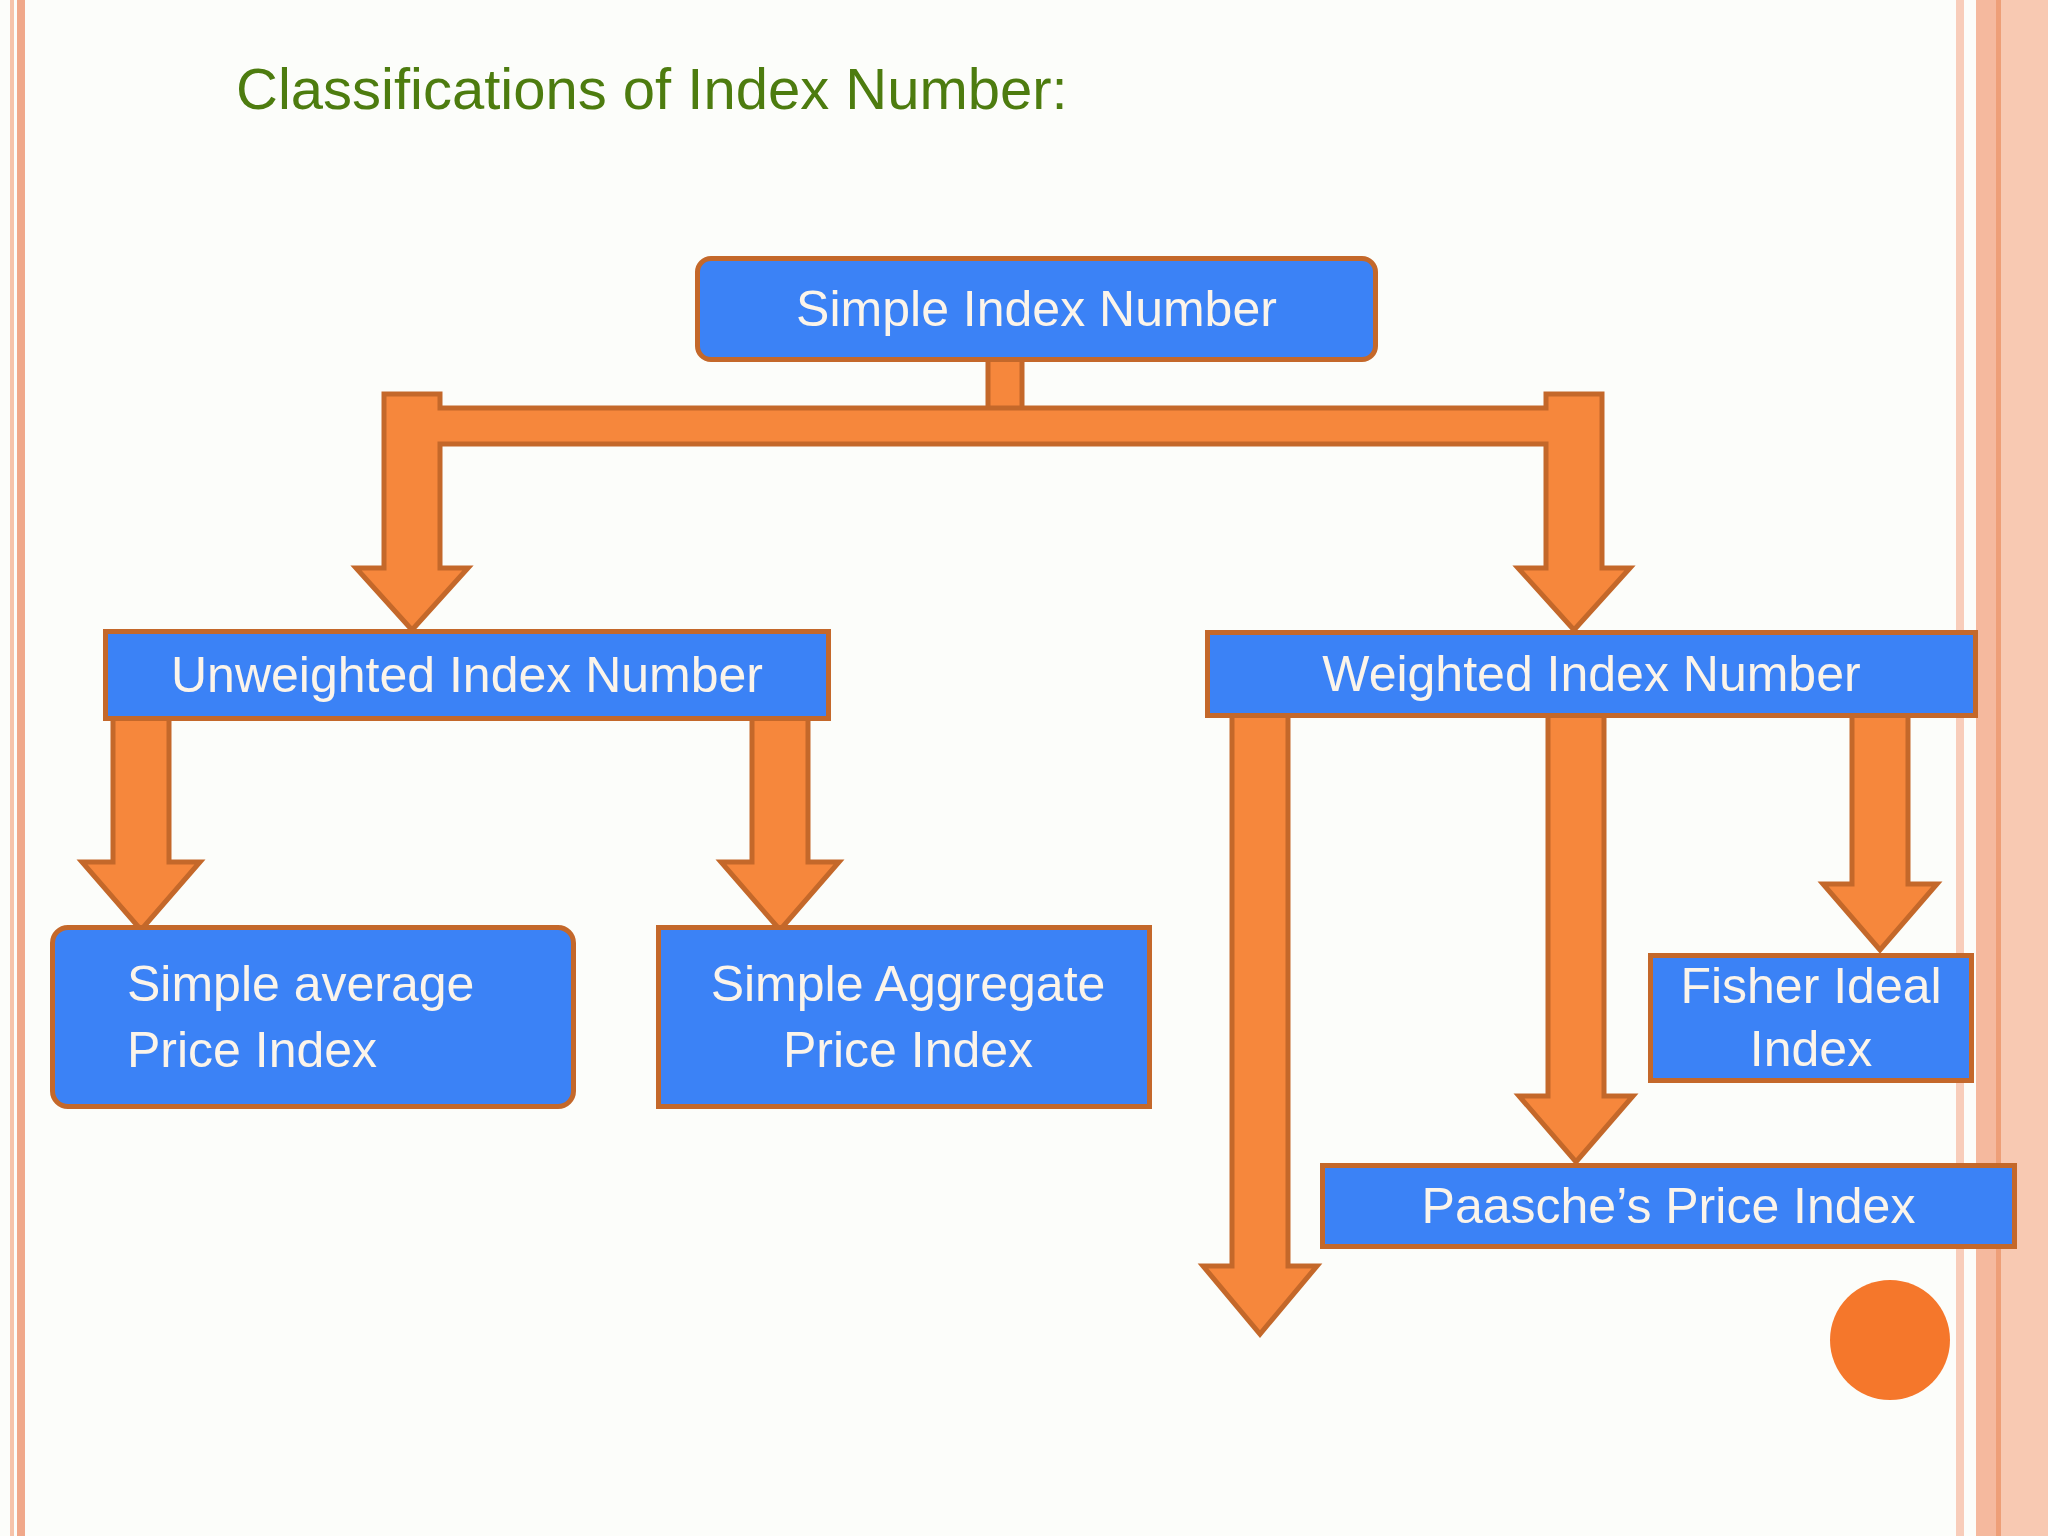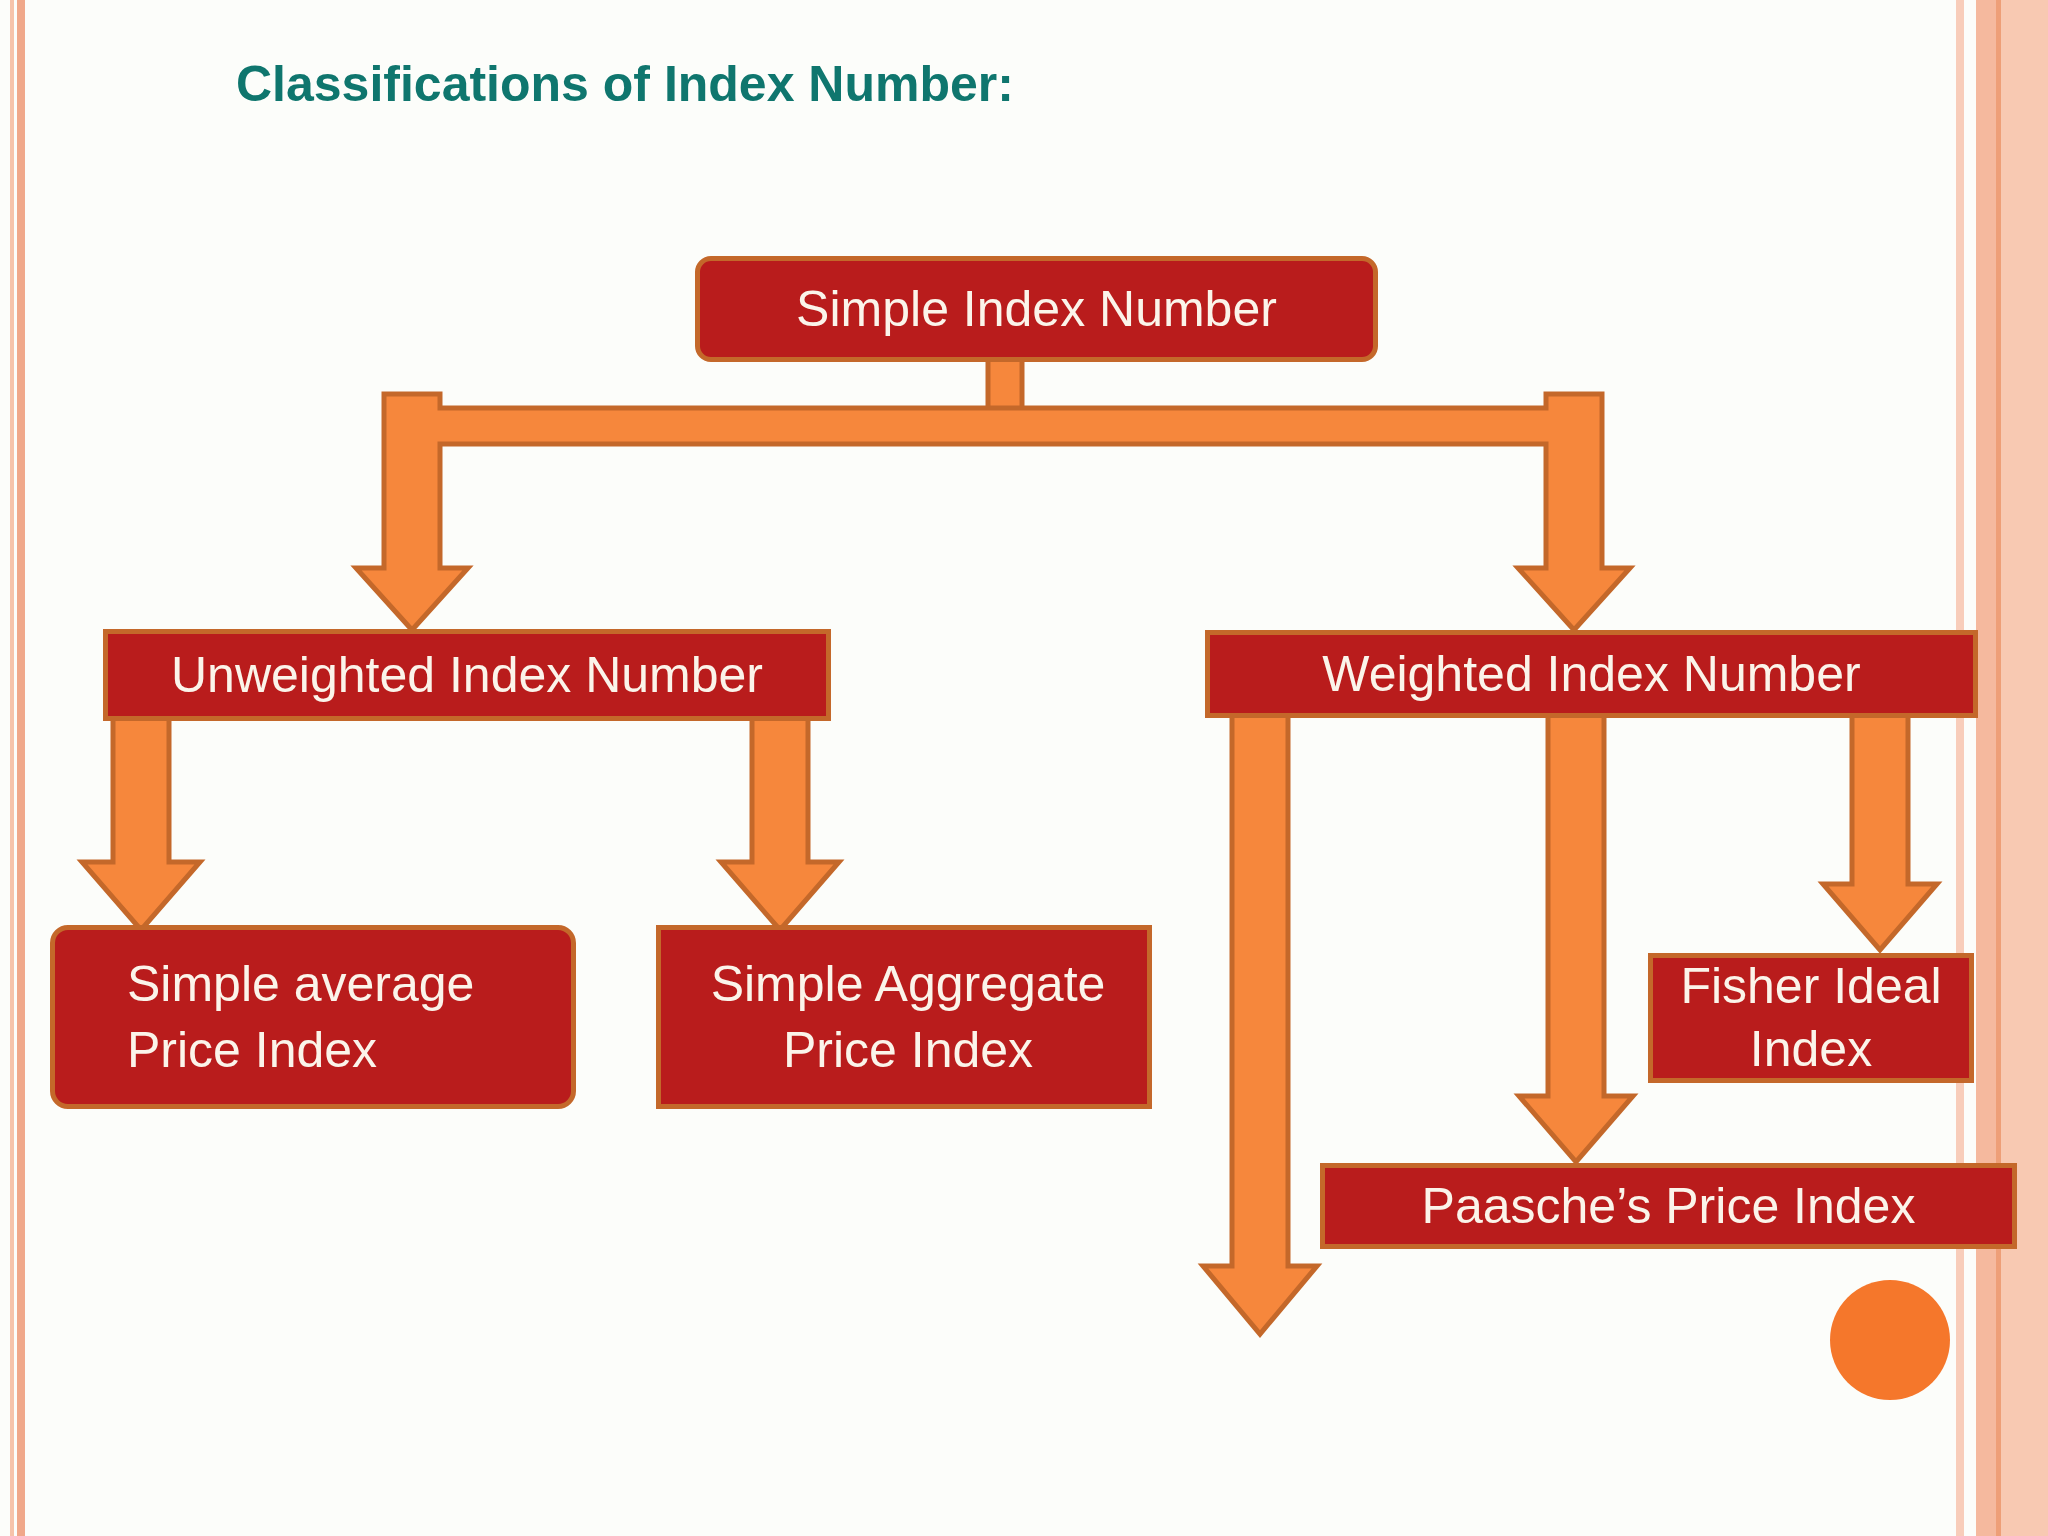--- a/index.html
+++ b/index.html
@@ -13,32 +13,32 @@
   .stripe.s-l1 { left:10px;  width:4px;  background:#F6C3AA; }
   .stripe.s-l2 { left:17px;  width:8px;  background:#F0A88A; }
   .stripe.s-r1 { left:1956px; width:8px;  background:#F8CDBA; }
   .stripe.s-r2 { left:1976px; width:20px; background:#F5B99E; }
   .stripe.s-r3 { left:1996px; width:5px;  background:#EE9F78; }
   .stripe.s-r4 { left:2001px; width:47px; background:#F8C9B2; }
 
   
   .title {
     position:absolute; left:236px; top:56px; width:1500px;
-    font-size:50px; line-height:1.15; color:#0f766e;
-    font-weight:700; white-space:nowrap;
+    font-size:58px; line-height:1.15; color:#4d7c0f;
+    font-weight:400; white-space:nowrap;
   }
 
   
   .connectors { position:absolute; left:0; top:0; z-index:1; }
   .connectors path { fill:#F6873C; stroke:#C4682A; stroke-width:5; stroke-linejoin:miter; }
 
   
   .node {
     position:absolute; z-index:2; box-sizing:border-box;
-    background:#b91c1c; border:5px solid #C4682A;
+    background:#3b82f6; border:5px solid #C4682A;
     color:#FBF4EA; font-size:50px; line-height:1.32;
     display:flex; align-items:center; justify-content:center;
     text-align:center; white-space:nowrap;
   }
   #box-simple-index    { left:695px;  top:256px;  width:683px; height:106px; border-radius:16px; }
   #box-unweighted      { left:103px;  top:629px;  width:728px; height:92px;  }
   #box-weighted        { left:1205px; top:630px;  width:773px; height:88px;  }
   #box-simple-average  { left:50px;   top:925px;  width:526px; height:184px;
                          flex-direction:column; align-items:flex-start;
                          padding-left:72px; text-align:left;border-radius:18px; }

